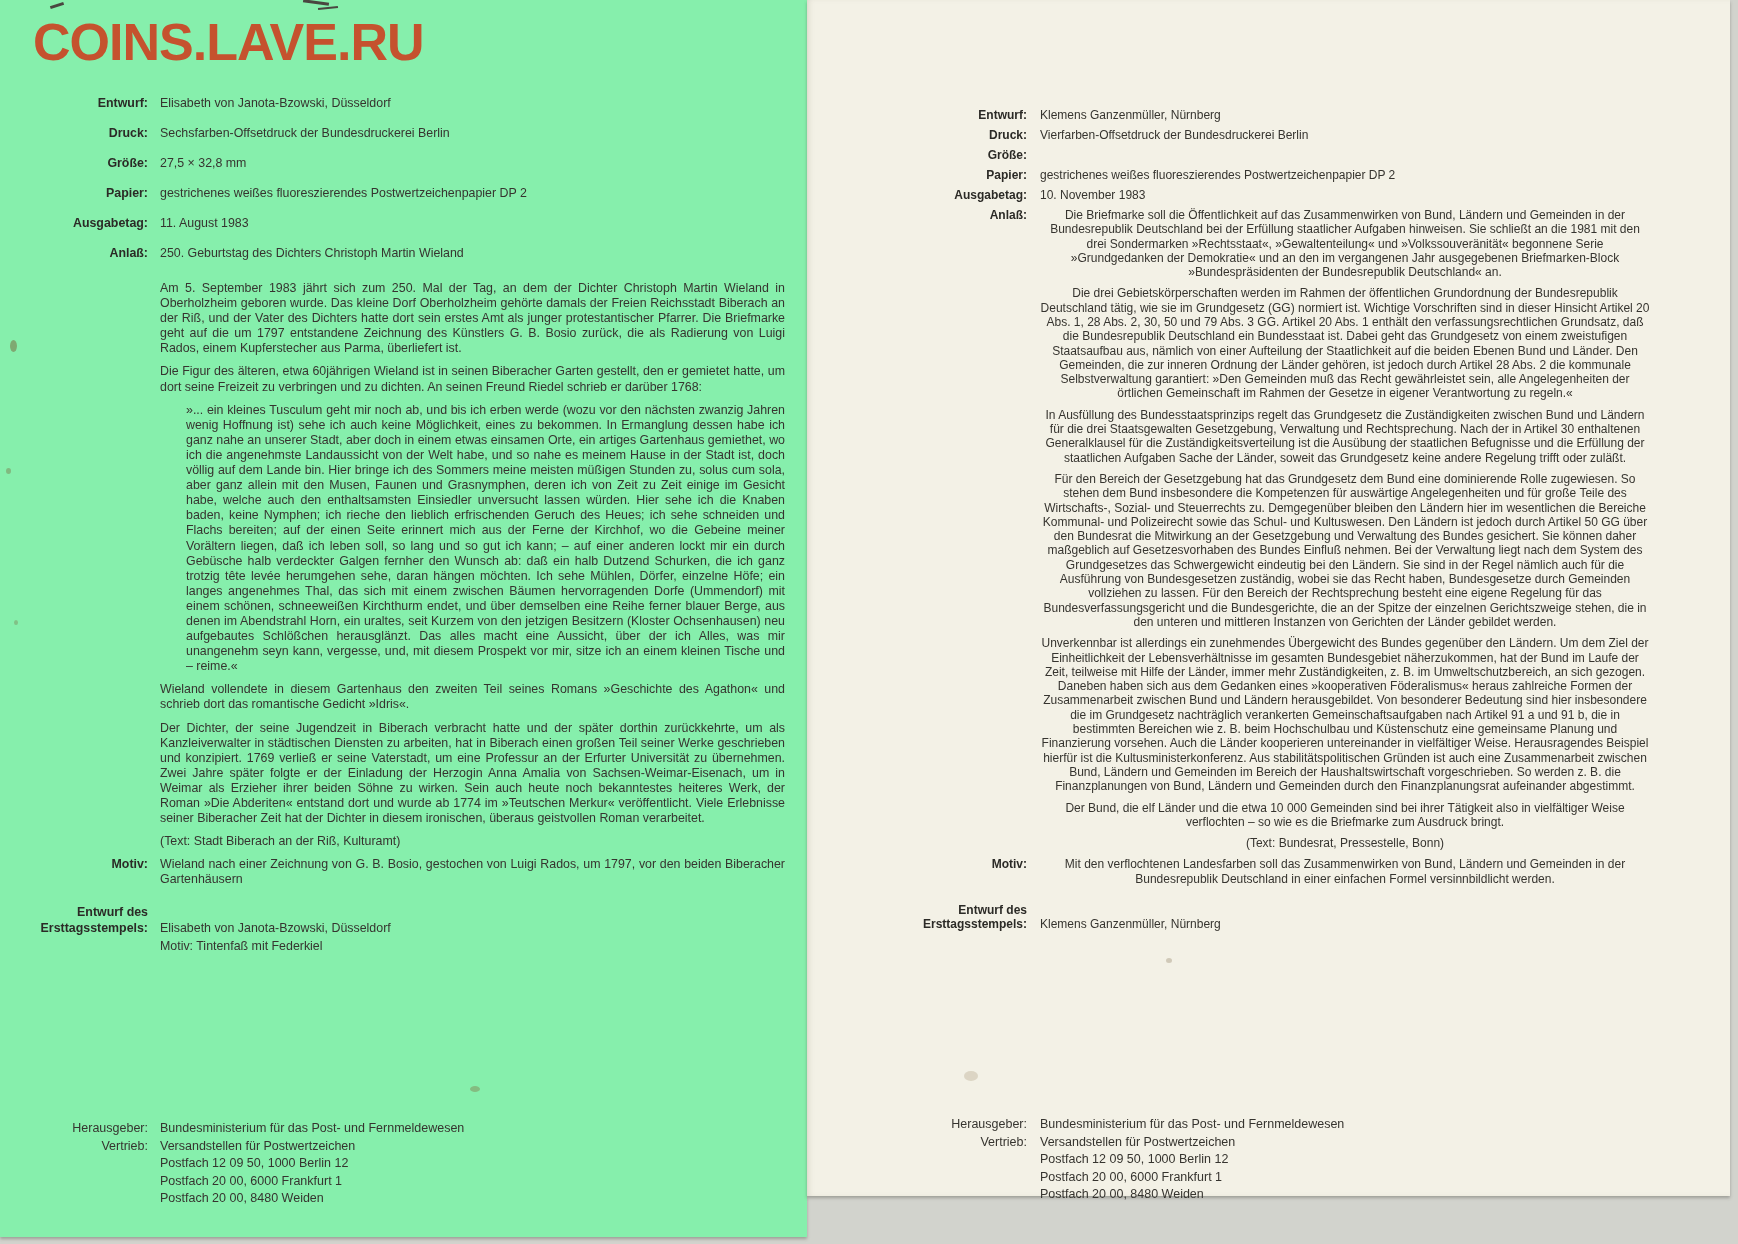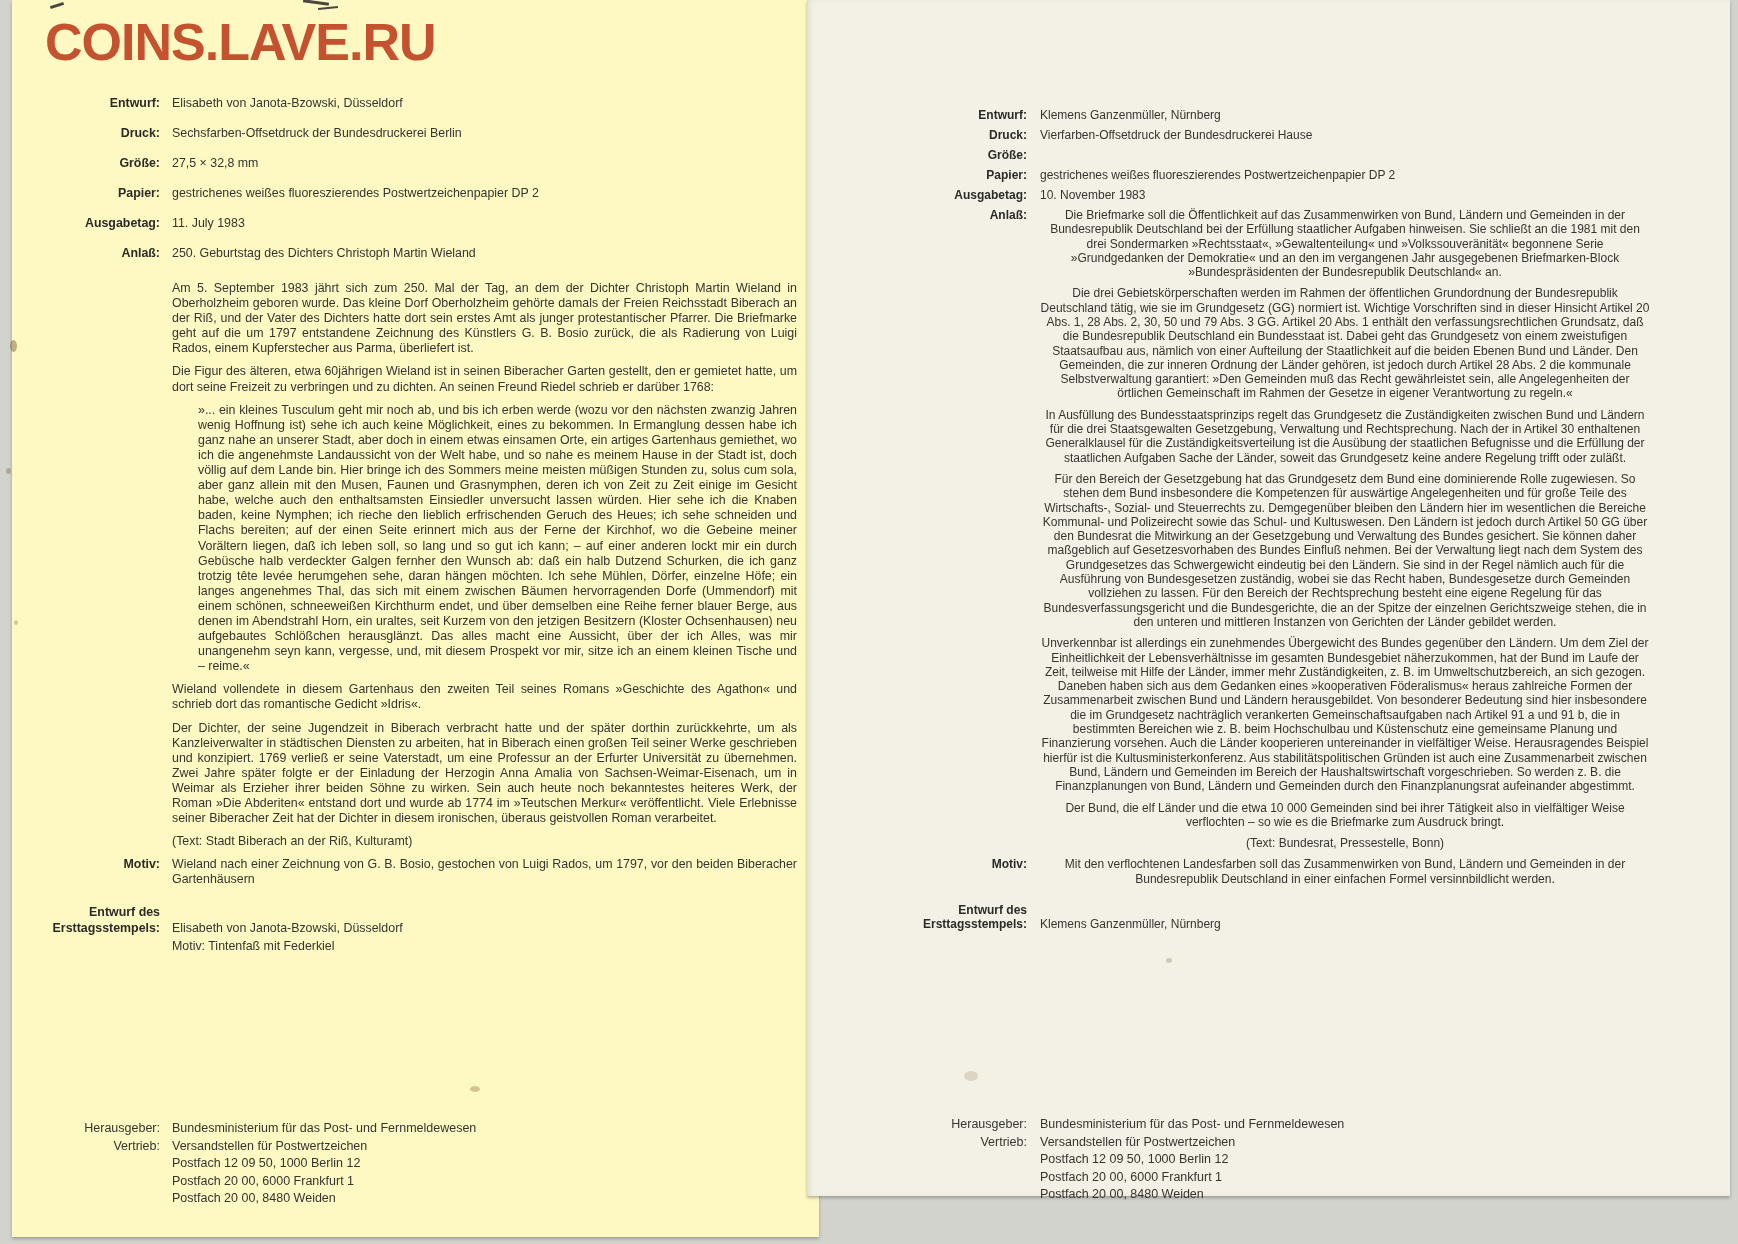--- a/index.html
+++ b/index.html
@@ -4,21 +4,21 @@
 <style>
   html,body { margin:0; padding:0; background:#8a8b86; }
   .scan {
     position:relative; width:1738px; height:1244px; overflow:hidden;
     background:#d2d3cd;
     font-family:"Liberation Sans", sans-serif;
     color:#36342f;
   }
   .sheet { position:absolute; top:0; }
   .sheet.pg-l {
-    left:12px; width:807px; height:1237px; background:#fef9c3;
+    left:0; width:807px; height:1237px; background:#86efac;
     box-shadow: 0 2px 3px rgba(60,60,55,.35);
   }
   .sheet.pg-r {
     left:807px; width:923px; height:1196px; background:#f3f1e6;
     box-shadow: inset 4px 0 9px -6px rgba(70,60,40,.35), 0 2px 3px rgba(60,60,55,.35);
   }
   .wm {
     position:absolute; left:33px; top:12px;
     font-size:52px; font-weight:bold; letter-spacing:-1px;
     color:#c5522e;
@@ -79,21 +79,21 @@
       <div class="frow fieldrow pg-l-row">
         <div class="lbl">Größe:</div>
         <div class="val">27,5 × 32,8 mm</div>
       </div>
       <div class="frow fieldrow pg-l-row">
         <div class="lbl">Papier:</div>
         <div class="val">gestrichenes weißes fluoreszierendes Postwertzeichenpapier DP 2</div>
       </div>
       <div class="frow fieldrow pg-l-row">
         <div class="lbl">Ausgabetag:</div>
-        <div class="val">11. July 1983</div>
+        <div class="val">11. August 1983</div>
       </div>
 
       <div class="frow">
         <div class="lbl">Anlaß:</div>
         <div class="val">
           <div class="anlass-title">250. Geburtstag des Dichters Christoph Martin Wieland</div>
           <p>Am 5. September 1983 jährt sich zum 250. Mal der Tag, an dem der Dichter Christoph Martin Wieland in Oberholzheim geboren wurde. Das kleine Dorf Oberholzheim gehörte damals der Freien Reichsstadt Biberach an der Riß, und der Vater des Dichters hatte dort sein erstes Amt als junger protestantischer Pfarrer. Die Briefmarke geht auf die um 1797 entstandene Zeichnung des Künstlers G. B. Bosio zurück, die als Radierung von Luigi Rados, einem Kupferstecher aus Parma, überliefert ist.</p>
           <p>Die Figur des älteren, etwa 60jährigen Wieland ist in seinen Biberacher Garten gestellt, den er gemietet hatte, um dort seine Freizeit zu verbringen und zu dichten. An seinen Freund Riedel schrieb er darüber 1768:</p>
           <p class="quote">»... ein kleines Tusculum geht mir noch ab, und bis ich erben werde (wozu vor den nächsten zwanzig Jahren wenig Hoffnung ist) sehe ich auch keine Möglichkeit, eines zu bekommen. In Ermanglung dessen habe ich ganz nahe an unserer Stadt, aber doch in einem etwas einsamen Orte, ein artiges Gartenhaus gemiethet, wo ich die angenehmste Landaussicht von der Welt habe, und so nahe es meinem Hause in der Stadt ist, doch völlig auf dem Lande bin. Hier bringe ich des Sommers meine meisten müßigen Stunden zu, solus cum sola, aber ganz allein mit den Musen, Faunen und Grasnymphen, deren ich von Zeit zu Zeit einige im Gesicht habe, welche auch den enthaltsamsten Einsiedler unversucht lassen würden. Hier sehe ich die Knaben baden, keine Nymphen; ich rieche den lieblich erfrischenden Geruch des Heues; ich sehe schneiden und Flachs bereiten; auf der einen Seite erinnert mich aus der Ferne der Kirchhof, wo die Gebeine meiner Vorältern liegen, daß ich leben soll, so lang und so gut ich kann; – auf einer anderen lockt mir ein durch Gebüsche halb verdeckter Galgen fernher den Wunsch ab: daß ein halb Dutzend Schurken, die ich ganz trotzig tête levée herumgehen sehe, daran hängen möchten. Ich sehe Mühlen, Dörfer, einzelne Höfe; ein langes angenehmes Thal, das sich mit einem zwischen Bäumen hervorragenden Dorfe (Ummendorf) mit einem schönen, schneeweißen Kirchthurm endet, und über demselben eine Reihe ferner blauer Berge, aus denen im Abendstrahl Horn, ein uraltes, seit Kurzem von den jetzigen Besitzern (Kloster Ochsenhausen) neu aufgebautes Schlößchen herausglänzt. Das alles macht eine Aussicht, über der ich Alles, was mir unangenehm seyn kann, vergesse, und, mit diesem Prospekt vor mir, sitze ich an einem kleinen Tische und – reime.«</p>
           <p>Wieland vollendete in diesem Gartenhaus den zweiten Teil seines Romans »Geschichte des Agathon« und schrieb dort das romantische Gedicht »Idris«.</p>
@@ -146,21 +146,21 @@
   </div>
 
   <div class="sheet pg-r">
     <div class="content">
       <div class="frow fieldrow pg-r-row">
         <div class="lbl">Entwurf:</div>
         <div class="val">Klemens Ganzenmüller, Nürnberg</div>
       </div>
       <div class="frow fieldrow pg-r-row">
         <div class="lbl">Druck:</div>
-        <div class="val">Vierfarben-Offsetdruck der Bundesdruckerei Hause</div>
+        <div class="val">Vierfarben-Offsetdruck der Bundesdruckerei Berlin</div>
       </div>
       <div class="frow fieldrow pg-r-row">
         <div class="lbl">Größe:</div>
       </div>
       <div class="frow fieldrow pg-r-row">
         <div class="lbl">Papier:</div>
         <div class="val">gestrichenes weißes fluoreszierendes Postwertzeichenpapier DP 2</div>
       </div>
       <div class="frow fieldrow pg-r-row">
         <div class="lbl">Ausgabetag:</div>

